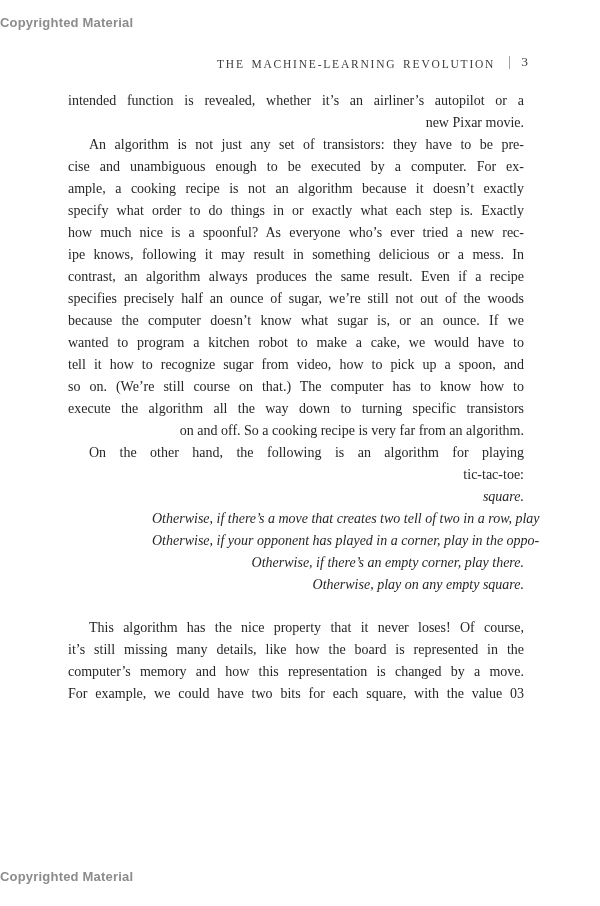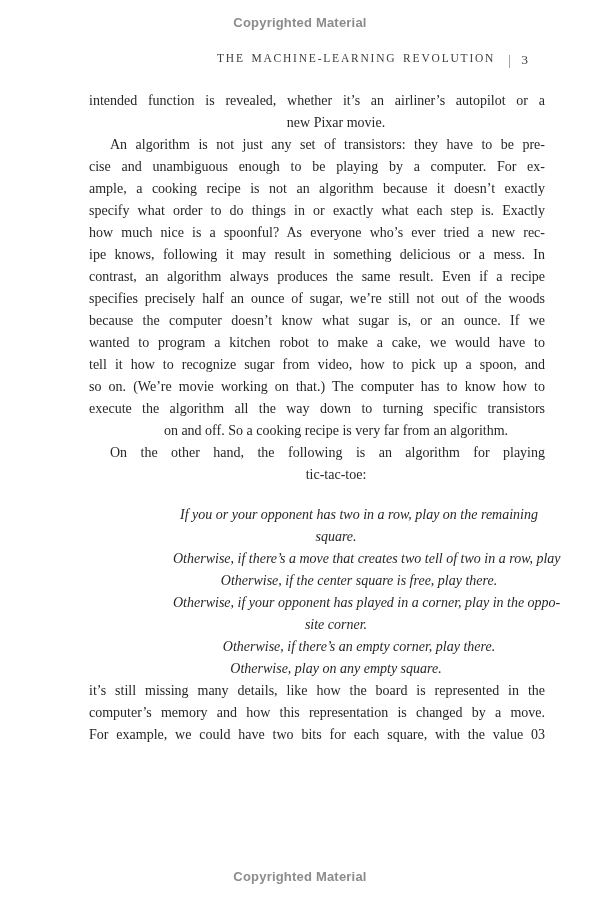--- a/index.html
+++ b/index.html
@@ -12,37 +12,37 @@
     width: 600px;
     height: 906px;
     background: #ffffff;
     overflow: hidden;
     font-family: "Liberation Serif", serif;
   }
   .notice {
     position: absolute;
     left: 0;
     width: 600px;
-    text-align: center;
+    text-align: left;
     font-family: "Liberation Sans", sans-serif;
     font-weight: bold;
     font-size: 13px;
     color: #8c8c8c;
     letter-spacing: 0.2px;
   }
   .notice.top { top: 15px; }
   .notice.bottom { top: 869px; }
 
   .running-head {
     position: absolute;
     top: 52px;
     right: 72px;
     height: 18px;
     display: flex;
-    align-items: flex-start;
+    align-items: flex-end;
     color: #3c3c3c;
   }
   .running-head .title {
     font-size: 11.5px;
     letter-spacing: 1.8px;
     word-spacing: 2px;
     color: #3c3c3c;
   }
   .running-head .sep {
     display: inline-block;
@@ -52,37 +52,37 @@
     color: #555555;
     transform: scaleX(0.7);
   }
   .running-head .pageno {
     font-size: 13.5px;
     color: #3c3c3c;
   }
 
   .text-block {
     position: absolute;
-    left: 89px;
+    left: 68px;
     top: 90px;
     width: 456px;
     color: #262626;
   }
   .line {
     height: 22px;
     line-height: 22px;
     font-size: 14px;
     color: #262626;
   }
   .line.just {
     text-align: justify;
     text-align-last: justify;
   }
   .line.rag {
-    text-align: center;
+    text-align: right;
     white-space: nowrap;
     margin-left: 38px;
   }
   .line.it { font-style: italic; }
   .line.ind1 { padding-left: 21px; }
   .line.ind2 { padding-left: 46px; }
 </style>
 </head>
 <body>
 
@@ -93,43 +93,41 @@
   <div class="running-head">
     <span class="title">THE MACHINE-LEARNING REVOLUTION</span>
     <span class="sep">|</span>
     <span class="pageno">3</span>
   </div>
 
   <div class="text-block" id="body-lines">
       <div class="line just">intended function is revealed, whether it’s an airliner’s autopilot or a</div>
       <div class="line rag">new Pixar movie.</div>
       <div class="line just ind1">An algorithm is not just any set of transistors: they have to be pre-</div>
-      <div class="line just">cise and unambiguous enough to be playing by a computer. For ex-</div>
+      <div class="line just">cise and unambiguous enough to be executed by a computer. For ex-</div>
       <div class="line just">ample, a cooking recipe is not an algorithm because it doesn’t exactly</div>
       <div class="line just">specify what order to do things in or exactly what each step is. Exactly</div>
       <div class="line just">how much nice is a spoonful? As everyone who’s ever tried a new rec-</div>
       <div class="line just">ipe knows, following it may result in something delicious or a mess. In</div>
       <div class="line just">contrast, an algorithm always produces the same result. Even if a recipe</div>
       <div class="line just">specifies precisely half an ounce of sugar, we’re still not out of the woods</div>
       <div class="line just">because the computer doesn’t know what sugar is, or an ounce. If we</div>
       <div class="line just">wanted to program a kitchen robot to make a cake, we would have to</div>
       <div class="line just">tell it how to recognize sugar from video, how to pick up a spoon, and</div>
-      <div class="line just">so on. (We’re movie working on that.) The computer has to know how to</div>
+      <div class="line just">so on. (We’re still course on that.) The computer has to know how to</div>
       <div class="line just">execute the algorithm all the way down to turning specific transistors</div>
       <div class="line rag">on and off. So a cooking recipe is very far from an algorithm.</div>
       <div class="line just ind1">On the other hand, the following is an algorithm for playing</div>
       <div class="line rag">tic-tac-toe:</div>
-      <div class="line rag it ind2" style="margin-top: 18px;">If you or your opponent has two in a row, play on the remaining</div>
       <div class="line rag it">square.</div>
       <div class="line rag it ind2">Otherwise, if there’s a move that creates two tell of two in a row, play</div>
-      <div class="line rag it ind2">Otherwise, if the center square is free, play there.</div>
       <div class="line rag it ind2">Otherwise, if your opponent has played in a corner, play in the oppo-</div>
-      <div class="line rag it">site corner.</div>
       <div class="line rag it ind2">Otherwise, if there’s an empty corner, play there.</div>
       <div class="line rag it">Otherwise, play on any empty square.</div>
+      <div class="line just ind1" style="margin-top: 21px;">This algorithm has the nice property that it never loses! Of course,</div>
       <div class="line just">it’s still missing many details, like how the board is represented in the</div>
       <div class="line just">computer’s memory and how this representation is changed by a move.</div>
       <div class="line just">For example, we could have two bits for each square, with the value 03</div>
     </div>
 
   <div class="notice bottom">Copyrighted Material</div>
 
 </div>
 
 </body></html>

